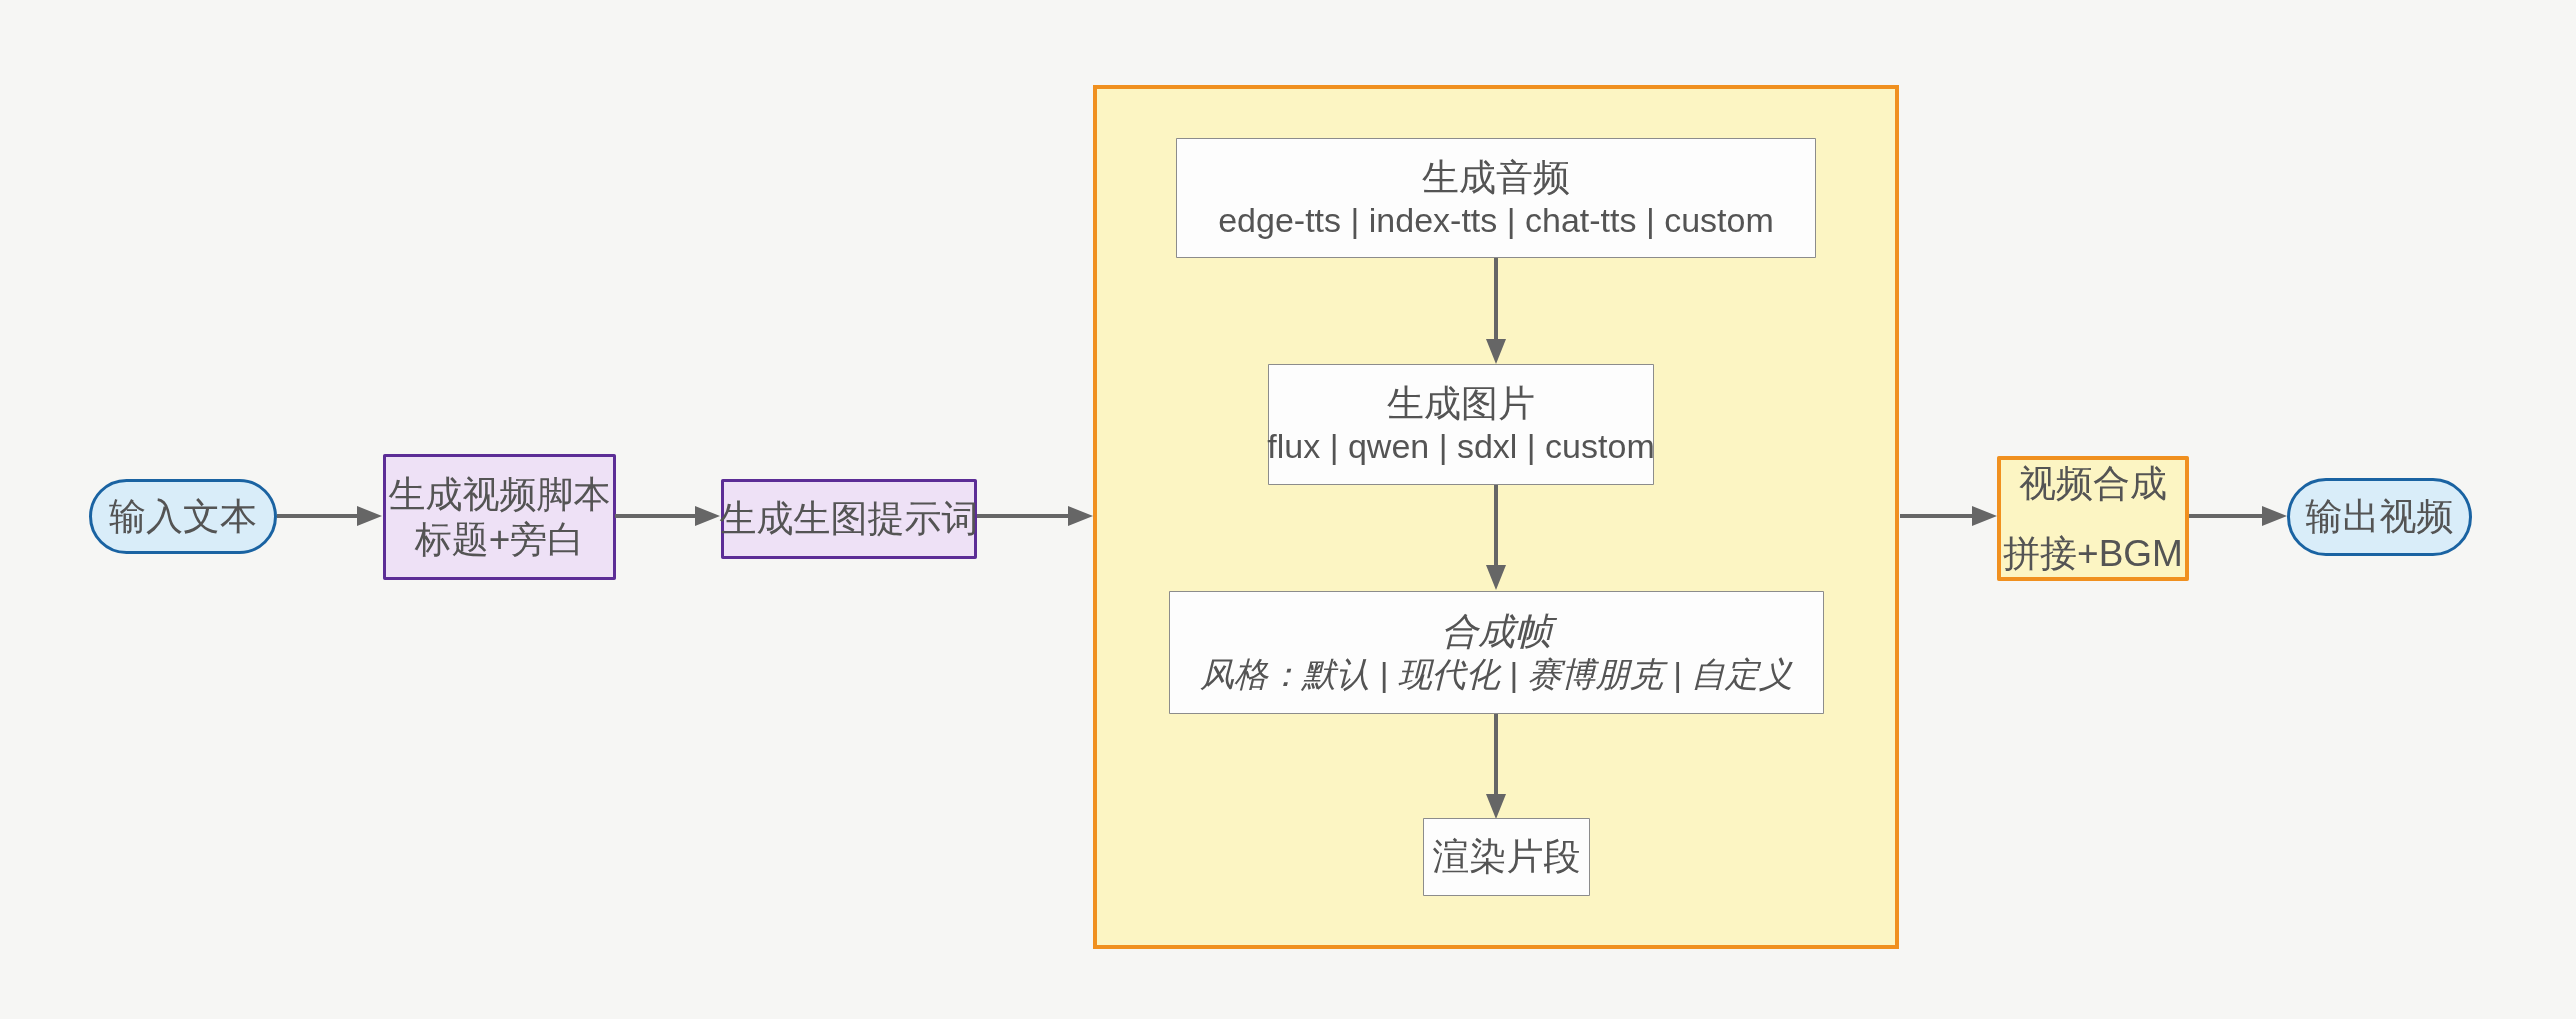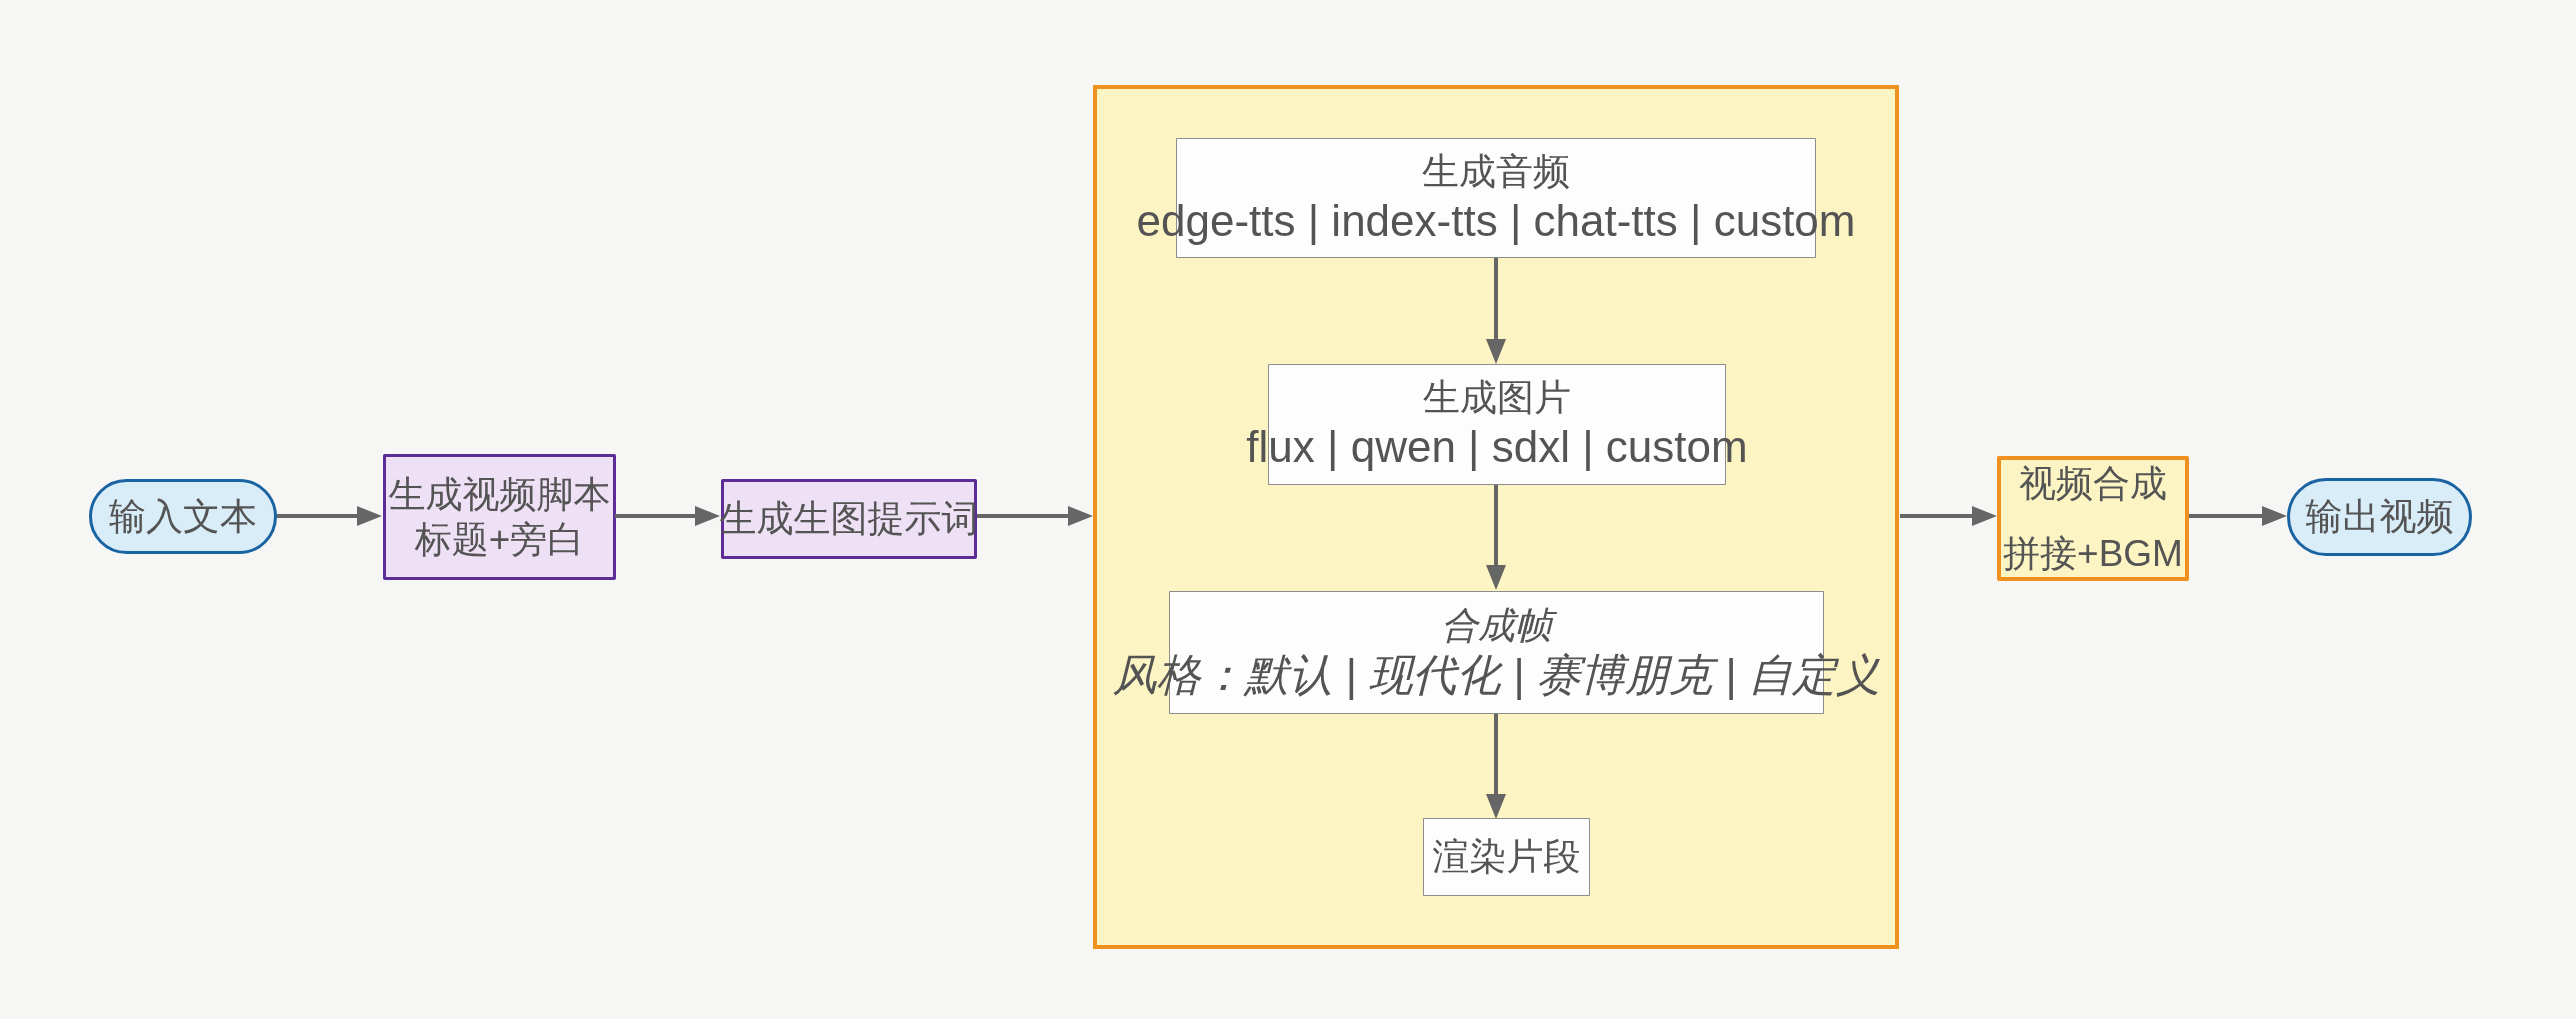--- a/index.html
+++ b/index.html
@@ -16,21 +16,21 @@
     font-family:"Liberation Sans","DejaVu Sans",sans-serif;
     color:var(--text);
     overflow:hidden;
   }
   .canvas{position:relative;width:2576px;height:1020px;}
   .node{
     position:absolute;display:flex;flex-direction:column;
     align-items:center;justify-content:center;text-align:center;
     font-size:37px;line-height:1.22;color:var(--text);white-space:nowrap;
   }
-  .node .sub{font-size:44px;}
+  .node .sub{font-size:34px;}
   .pill{background:var(--blue-fill);border:3.6px solid var(--blue-border);border-radius:40px;}
   .purple{background:var(--purple-fill);border:3.6px solid var(--purple-border);border-radius:1.8px;}
   .whitebox{background:var(--white-fill);border:1.8px solid var(--gray-border);border-radius:0.9px;}
   .orangebox{background:var(--yellow-fill);border:4.5px solid var(--orange-border);border-radius:1.8px;gap:25px;}
   .group{position:absolute;background:var(--yellow-fill);border:4.5px solid var(--orange-border);}
   .h-arrow{position:absolute;height:22px;display:flex;align-items:center;}
   .h-arrow .shaft{flex:1;height:4.5px;background:var(--arrow);}
   .h-arrow .head{width:0;height:0;border-left:25.5px solid var(--arrow);
     border-top:10px solid transparent;border-bottom:10px solid transparent;}
   .v-arrow{position:absolute;width:22px;display:flex;flex-direction:column;align-items:center;}
@@ -76,21 +76,21 @@
   <div class="node whitebox" style="left:1176px;top:138px;width:640px;height:120px;">
     <span>生成音频</span>
     <span class="sub">edge-tts | index-tts | chat-tts | custom</span>
   </div>
 
   <div class="v-arrow" style="left:1485px;top:258px;height:106px;">
     <div class="shaft"></div>
     <div class="head"></div>
   </div>
 
-  <div class="node whitebox" style="left:1268px;top:364px;width:458px;height:121px;">
+  <div class="node whitebox" style="left:1268px;top:364px;width:386px;height:121px;">
     <span>生成图片</span>
     <span class="sub">flux | qwen | sdxl | custom</span>
   </div>
 
   <div class="v-arrow" style="left:1485px;top:485px;height:105px;">
     <div class="shaft"></div>
     <div class="head"></div>
   </div>
 
   <div class="node whitebox" style="left:1169px;top:591px;width:655px;height:123px;font-style:italic;">

